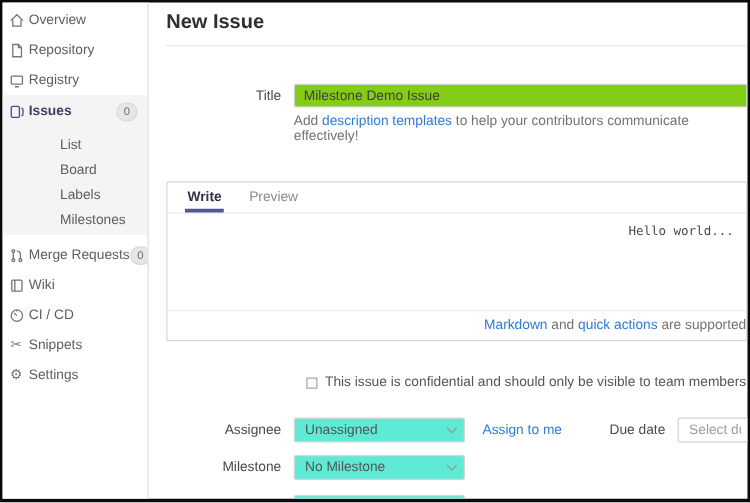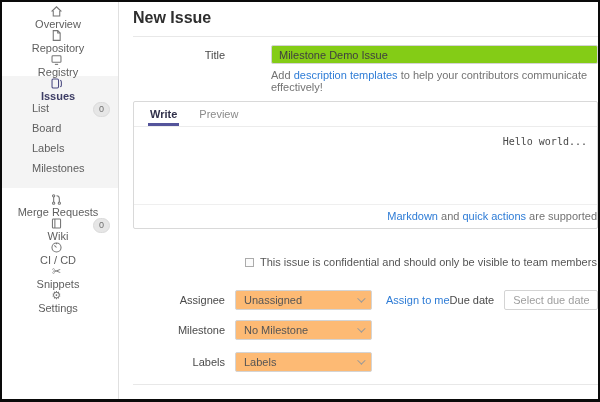--- a/index.html
+++ b/index.html
@@ -14,35 +14,34 @@
   
   .sidebar {
     width:117px; flex:0 0 117px; background:#fff;
     border-right:1px solid #e0e0e0; padding-top:2px;
     overflow:hidden;
   }
   .nav-item {
     display:flex; align-items:center; height:24px;
     padding:0 8px 0 4px; color:#5e5e5e; font-size:11px; cursor:pointer;
     white-space:nowrap;
-    flex-direction:column;
   }
   .nav-item .ico {
     width:14px; height:14px; flex:0 0 14px; margin-right:3px;
     display:flex; align-items:center; justify-content:center; color:#757575;
   }
   .nav-item .ico svg { display:block; }
   .nav-item .glyph { font-size:11px; line-height:1; color:#757575; }
   .nav-group { background:#f4f4f4; padding-bottom:6px; }
   .nav-group .nav-item.parent { height:26px; }
   .nav-group .parent .lbl { color:#3c3c64; font-weight:700; }
   .nav-group .parent .ico { color:#4a4a80; }
   .nav-sub {
-    display:flex; align-items:flex-start; height:20px;
-    padding-left:30px; color:#5e5e5e; font-size:11px; cursor:pointer;
+    display:flex; align-items:flex-end; height:20px;
+    padding-left:46px; color:#5e5e5e; font-size:11px; cursor:pointer;
   }
   .badge {
     margin-left:auto; background:#e6e6e6; border:1px solid #dadada;
     color:#6f6f6f; font-size:9px; line-height:1;
     padding:2px 5px; border-radius:8px;
   }
   .mt4 { margin-top:4px;justify-content:space-between; }
 
   
   .main { flex:1 1 auto; padding:7px 0 0 14px; overflow:hidden; }
@@ -77,38 +76,38 @@
   .chk-row { margin-top:27px; padding-left:112px; display:flex; align-items:flex-start; }
   .chk {
     width:9px; height:9px; border:1px solid #ababab; background:#fbfbfb;
     margin:2px 6px 0 0; flex:0 0 9px; cursor:pointer;
   }
   .chk-label { font-size:11px; color:#555; cursor:pointer; white-space:nowrap; }
 
   .meta-row { display:flex; align-items:center; height:20px; }
   .dropdown {
     width:137px; flex:0 0 137px; height:20px; border:1px solid #d4d4d4; border-radius:2px;
-    background:#fdba74; display:flex; align-items:center; padding:0 8px;
+    background:#5eead4; display:flex; align-items:center; padding:0 8px;
     font-size:11px; color:#555; cursor:pointer;
   }
   .chev {
     margin-left:auto; width:6px; height:6px;
     border-right:1.4px solid #999; border-bottom:1.4px solid #999;
     transform:rotate(45deg) translateY(-2px);
   }
   .assign-link { font-size:11px; margin-left:14px; white-space:nowrap; }
-  .duedate-label { font-size:11px; color:#4a4a4a; white-space:nowrap; }
+  .duedate-label { font-size:11px; color:#4a4a4a; margin-left:38px; white-space:nowrap; }
   .duedate-input {
     flex:1 1 auto; min-width:60px; margin-left:10px; height:20px;
     border:1px solid #d4d4d4; border-radius:2px; font-size:11px; color:#3f3f3f;
     padding:0 8px; outline:none; font-family:"Liberation Sans", sans-serif;
   }
   .duedate-input::placeholder { color:#9e9e9e; }
 
-  .gap14 { margin-top:8px;gap:36px; }
+  .gap14 { margin-top:30px; }
   .gap22 { margin-top:22px; }
   .gap10 { margin-top:10px; }
   .gap12 { margin-top:12px; }
 </style>
 </head>
 <body>
 
 <div class="frame">
 
   <div class="sidebar">

